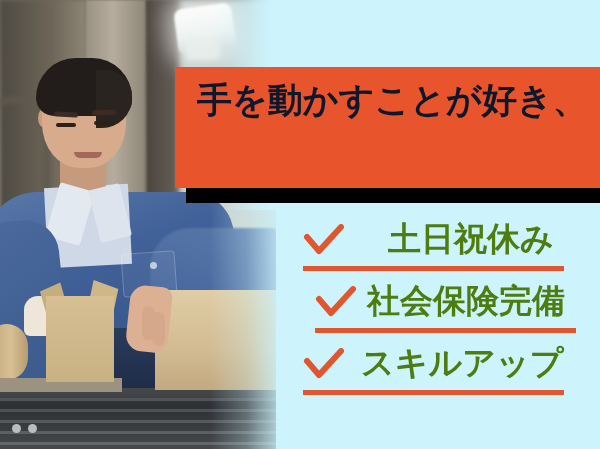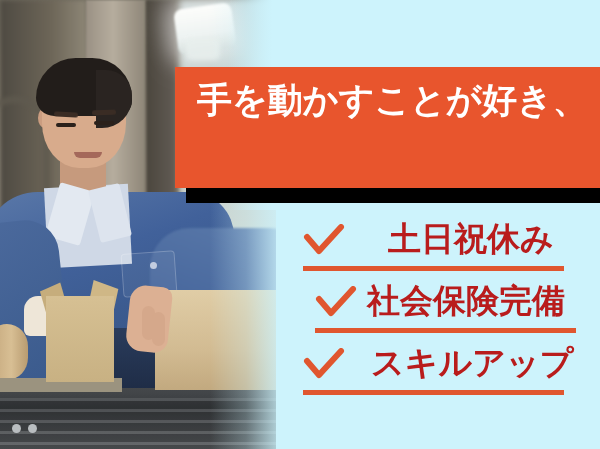--- a/index.html
+++ b/index.html
@@ -235,21 +235,21 @@
   .headline-shadow{
     position:absolute; left:186px; top:188px; width:414px; height:15px;
     background:#000000;
   }
   .headline-box{
     position:absolute; left:175px; top:67px; width:425px; height:121px;
     background:#e8552d;
   }
   .headline-text{
     position:absolute; left:22px; top:6px; width:400px;
-    color:#ffffff;
+    color:#0f172a;
     font-family:"DejaVu Sans", sans-serif;
     font-weight:bold;
     font-size:35px;
     line-height:54px;
     letter-spacing:0px;
     white-space:nowrap;
   }
   .headline-text .ln{ display:block; }
 
   
@@ -263,30 +263,30 @@
   .feature-row.r2{ top:72px;margin-left:12px; }
   .feature-row.r3{ top:134px; }
 
   .check-icon{
     position:absolute; left:27px; top:8px; width:42px; height:34px;
   }
   .check-icon svg{ display:block; }
 
   .feature-label{
     position:absolute; top:0px; height:46px;
-    color:#b91c1c;
+    color:#4d7c0f;
     font-family:"DejaVu Sans", sans-serif;
     font-weight:bold;
     font-size:33px;
     line-height:46px;
     white-space:nowrap;
   }
   .feature-row.r1 .feature-label{ left:112px; }
   .feature-row.r2 .feature-label{ left:79px; }
-  .feature-row.r3 .feature-label{ left:95px; }
+  .feature-row.r3 .feature-label{ left:85px; }
 
   .feature-underline{
     position:absolute; left:27px; top:50px; width:261px; height:5px;
     background:#e0562f;
   }
 </style>
 </head>
 <body>
 
 <div id="banner">

